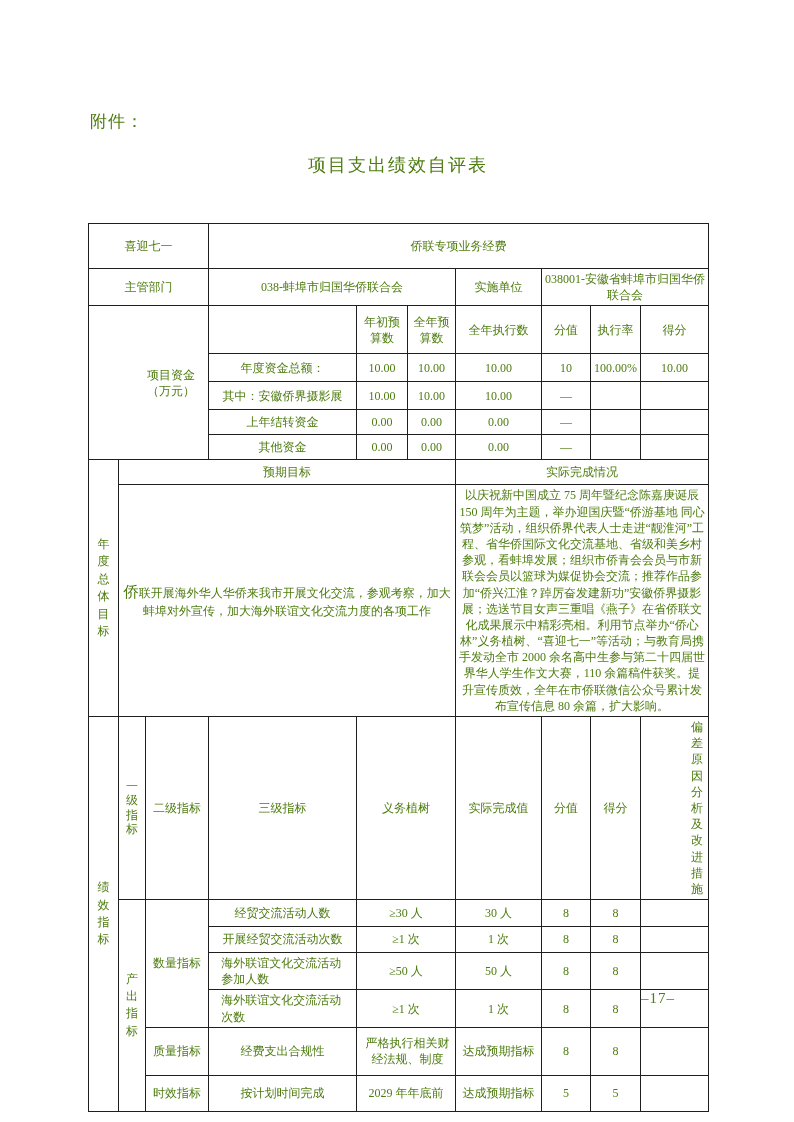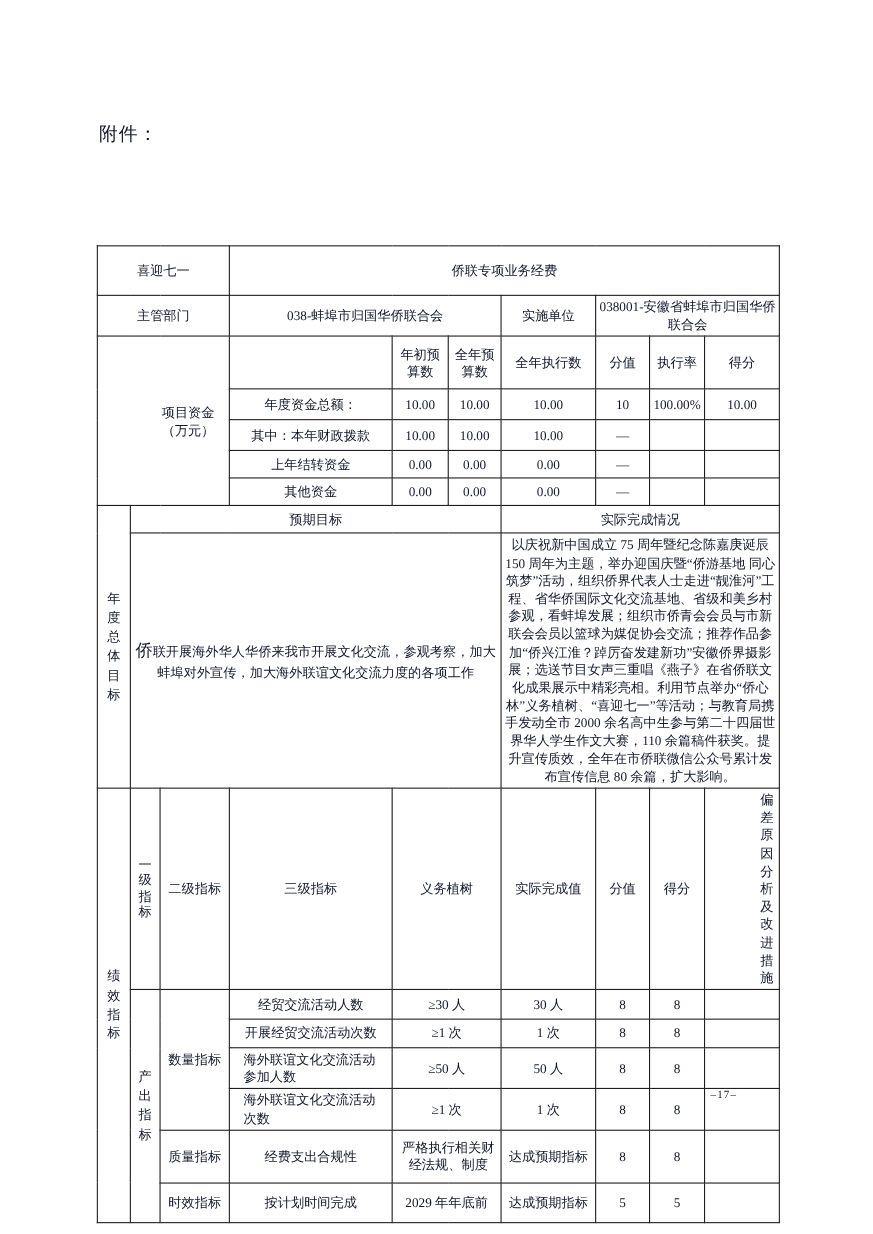--- a/index.html
+++ b/index.html
@@ -1,38 +1,38 @@
 <!DOCTYPE html>
 <html lang="zh"><head>
 <meta charset="utf-8">
 <style>
   html,body{margin:0;padding:0;background:#888;}
   .page{
     position:relative;
     width:794px;height:1122px;
     background:#ffffff;
     font-family:"Liberation Serif","DejaVu Serif",serif;
-    color:#0f172a;
+    color:#4d7c0f;
     overflow:hidden;
   }
   .attachment{
     position:absolute;left:90px;top:110px;
     font-size:17px;letter-spacing:1px;
   }
   .title{
     position:absolute;left:88px;top:153px;width:620px;
     text-align:center;font-size:18px;letter-spacing:2px;
   }
   .subtitle{
     position:absolute;left:88px;top:186px;width:620px;
     text-align:center;font-size:12.5px;letter-spacing:1px;
   }
   .pageno{
     position:absolute;left:608px;top:990px;width:100px;
-    text-align:center;font-size:10px;letter-spacing:1px;
+    text-align:center;font-size:15px;letter-spacing:1px;
   }
   table.main{
     position:absolute;left:88px;top:223px;
     width:620px;border-collapse:collapse;table-layout:fixed;
   }
   table.main td{
     border:1px solid #1f1f1f;
     font-size:12px;line-height:1.35;
     text-align:center;vertical-align:middle;
     padding:2px 3px;
@@ -59,20 +59,21 @@
     padding:5px 7px 5px 8px;
   }
   td.tgt{font-size:12px;}
 </style>
 </head>
 <body>
 
 <div class="page">
 
   <div class="attachment">附件：</div>
+  <div class="title">项目支出绩效自评表</div>
 
   <table class="main">
     <colgroup>
       <col style="width:30px">
         <col style="width:27px">
         <col style="width:63px">
       <col style="width:148px">
         <col style="width:51px">
         <col style="width:48px">
       <col style="width:86px">
@@ -108,21 +109,21 @@
     <tr style="height:28px">
       <td>年度资金总额：</td>
       <td>10.00</td>
       <td>10.00</td>
       <td>10.00</td>
       <td>10</td>
       <td>100.00%</td>
       <td>10.00</td>
     </tr>
     <tr style="height:28px">
-      <td>其中：本年财政拨款</td>
+      <td>其中：安徽侨界摄影展</td>
       <td>10.00</td>
       <td>10.00</td>
       <td>10.00</td>
       <td>—</td>
       <td></td>
       <td></td>
     </tr>
     <tr style="height:25px">
       <td>上年结转资金</td>
       <td>0.00</td>

